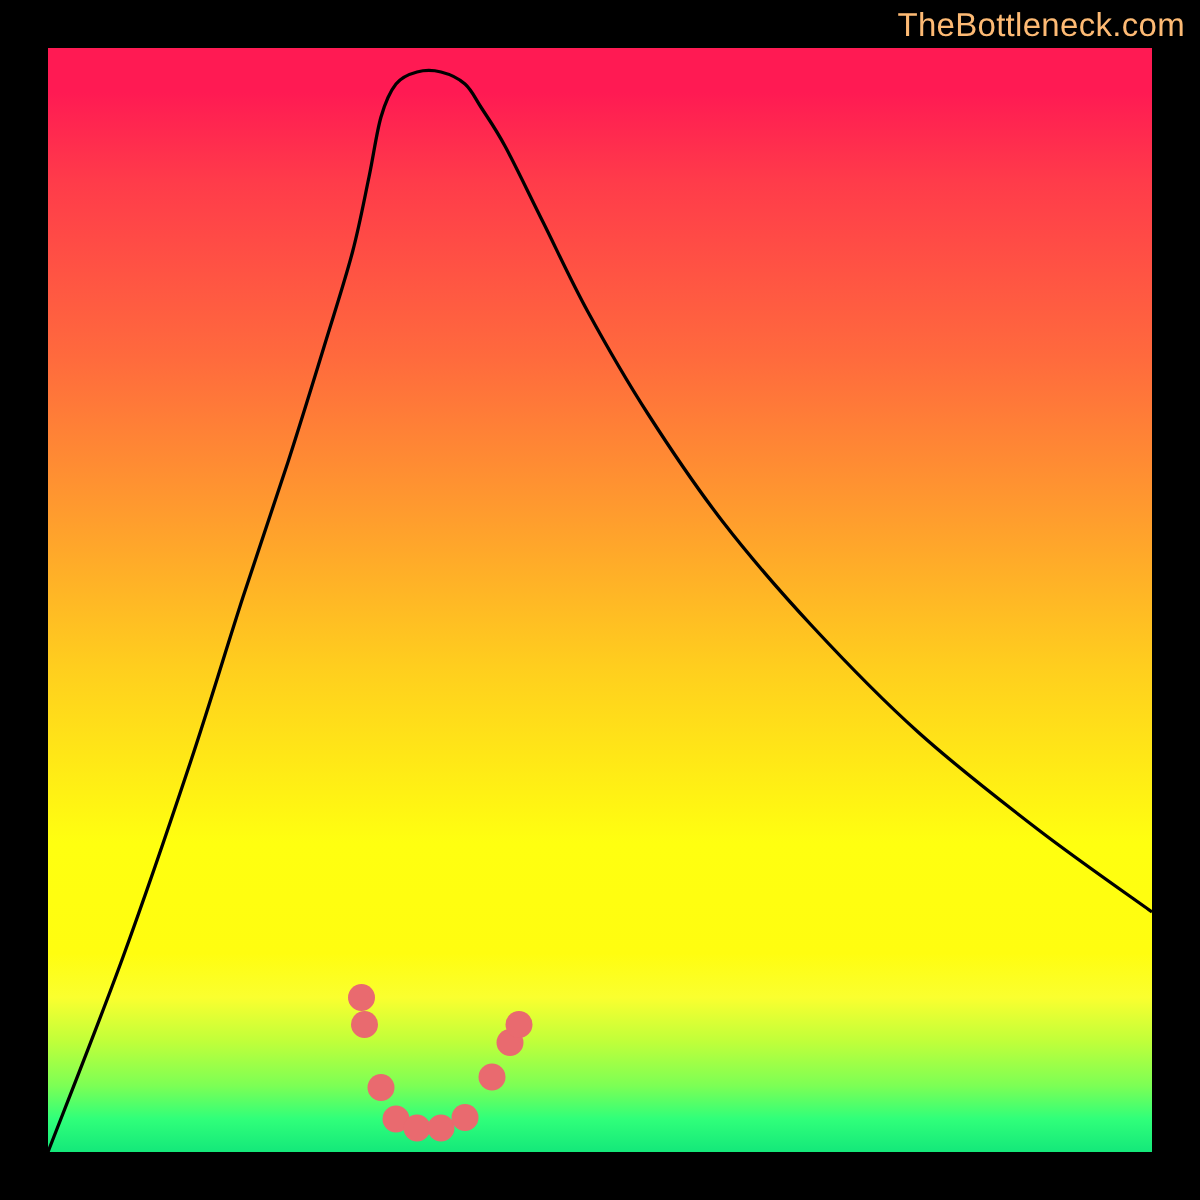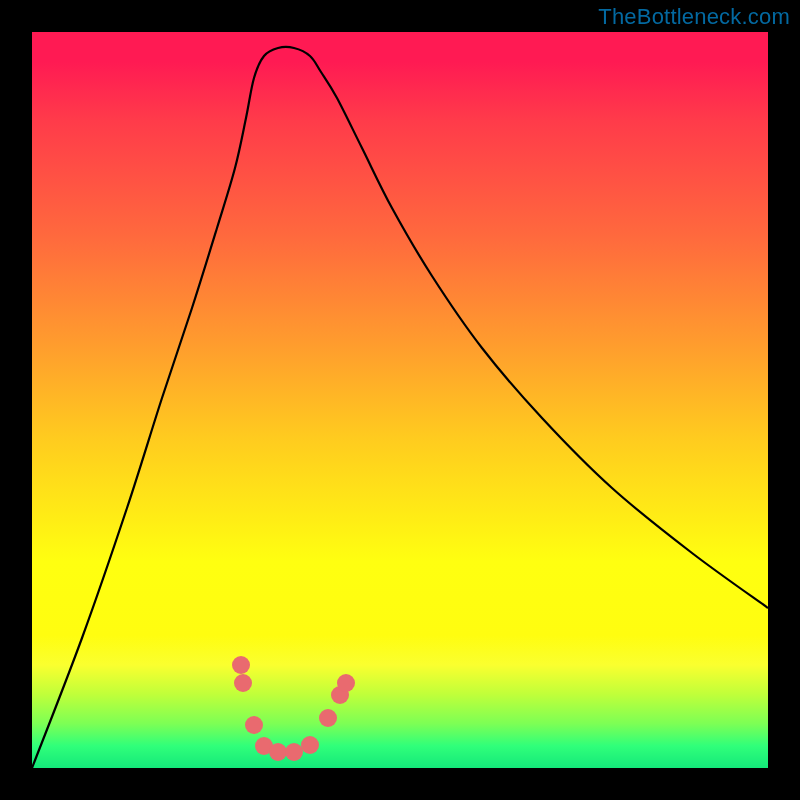--- a/index.html
+++ b/index.html
@@ -44,21 +44,21 @@
       #c0ff3a 90%,
       #7cff55 94%,
       #30ff7a 97%,
       #14e87a 100%
     );
   }
   .watermark {
     position: absolute;
     top: 4px;
     right: 10px;
-    color: #0369a1;
+    color: #fdba74;
     font-size: 22px;
     letter-spacing: 0.2px;
     font-weight: 500;
     user-select: none;
   }
   svg.curves {
     position: absolute;
     inset: 0;
   }
 </style>

